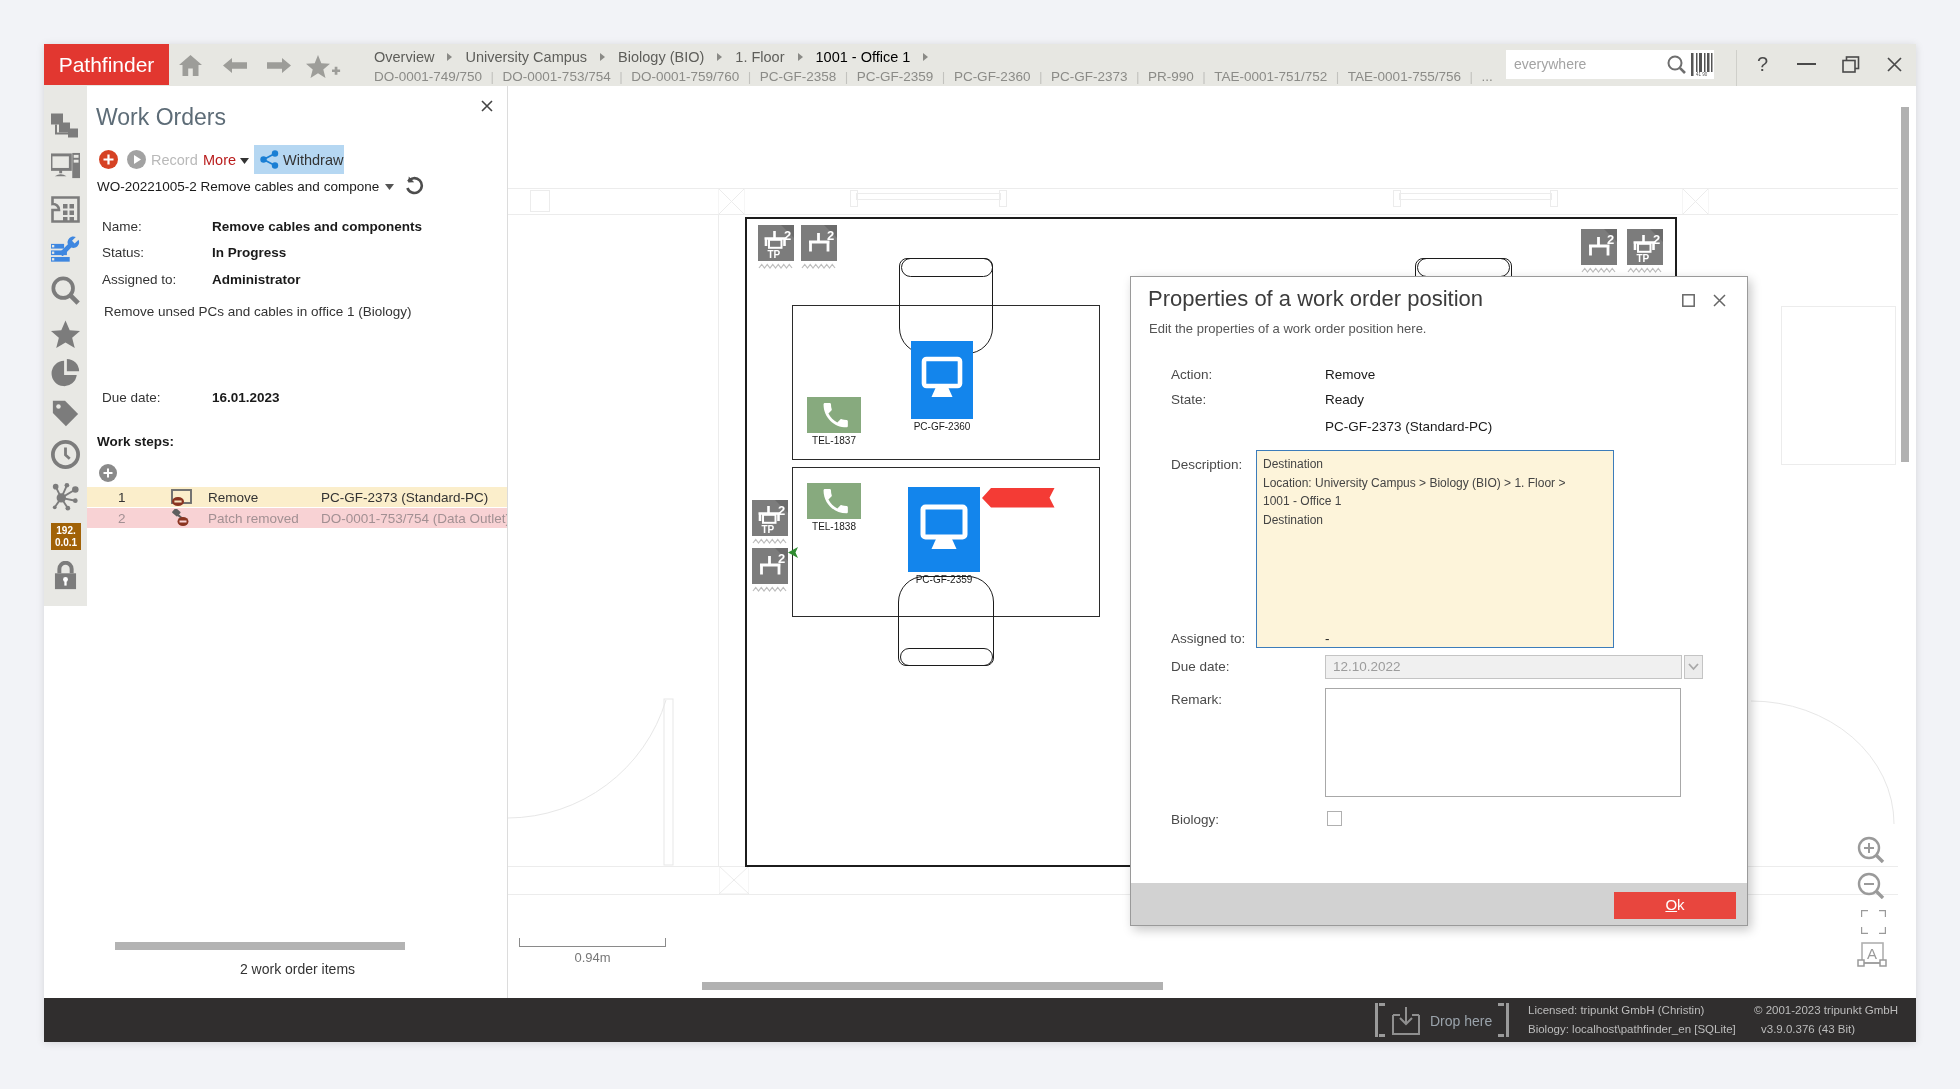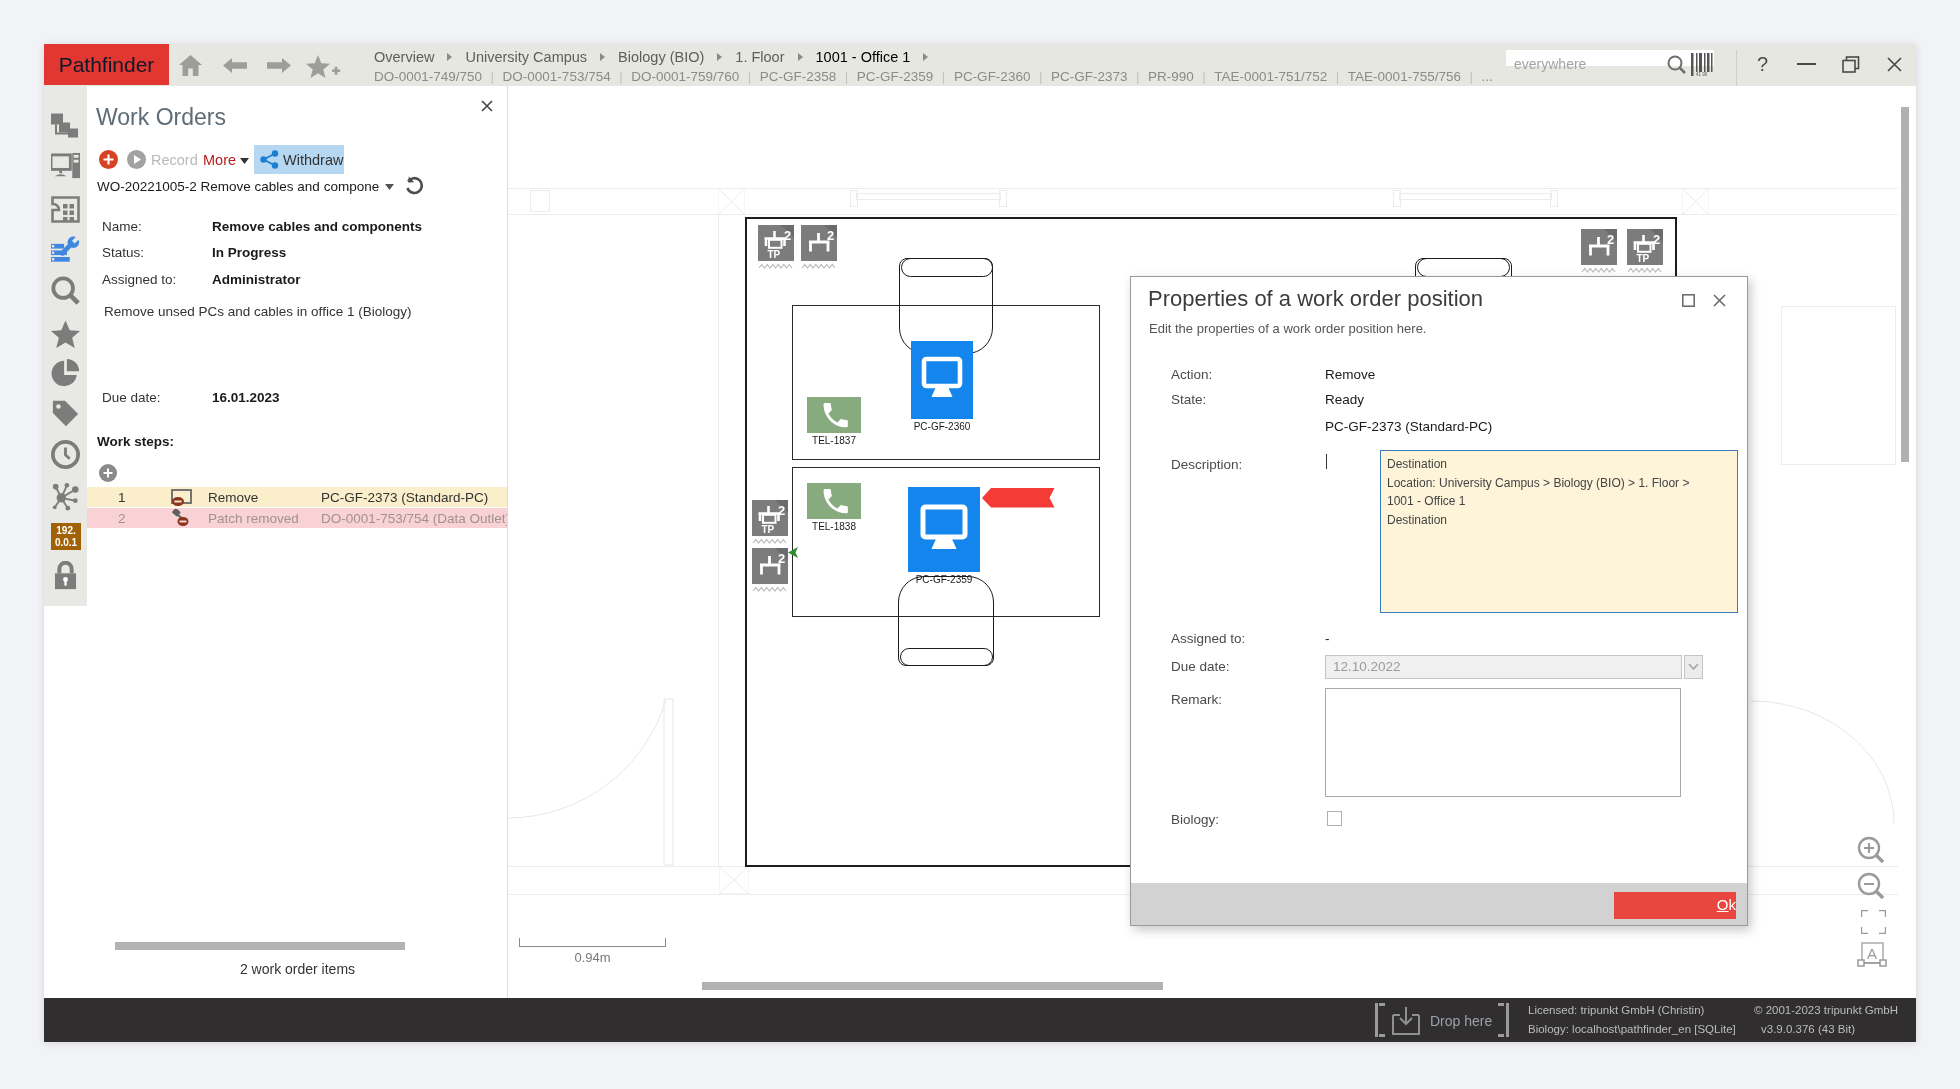--- a/index.html
+++ b/index.html
@@ -1,28 +1,28 @@
 <!DOCTYPE html>
 <html><head>
 <meta charset="utf-8">
 <style>
   * { margin:0; padding:0; box-sizing:border-box; }
   html,body { width:1960px; height:1089px; background:#f2f3f7; font-family:"Liberation Sans", sans-serif; overflow:hidden; }
   .abs { position:absolute; }
   #win { position:absolute; left:44px; top:44px; width:1872px; height:998px; background:#fff; box-shadow:0 1px 8px rgba(0,0,0,0.12); }
   
   #topbar { position:absolute; left:44px; top:44px; width:1872px; height:42px; background:#e7e7e2; }
-  #logo { position:absolute; left:44px; top:44px; width:125px; height:41px; background:#e23730; color:#0f172a; font-size:21px; text-align:center; line-height:41px; }
+  #logo { position:absolute; left:44px; top:44px; width:125px; height:41px; background:#e23730; color:#ffffff; font-size:21px; text-align:center; line-height:41px; }
   .navic { position:absolute; top:55px; }
   .bc1 { position:absolute; top:49px; font-size:14.5px; color:#5e5e5a; white-space:nowrap; }
   .bc1 b { color:#000; font-weight:normal; }
   .bcarrow { display:inline-block; width:0; height:0; border-left:5px solid #8a8a86; border-top:4px solid transparent; border-bottom:4px solid transparent; margin:0 13px 1px 13px; }
   .bc2 { position:absolute; top:69px; font-size:13.5px; color:#8b8b87; white-space:nowrap; }
   .bc2 span.sep { color:#c2c2be; padding:0 8.5px; }
-  #searchbox { position:absolute; left:1506px; top:50px; width:208px; height:16px; background:#fff; }
+  #searchbox { position:absolute; left:1506px; top:50px; width:208px; height:29px; background:#fff; }
   #searchbox .ph { position:absolute; left:8px; top:6px; font-size:14px; color:#a3a3a3; }
   #vsep { position:absolute; left:1736px; top:50px; width:1px; height:36px; background:#cfcfca; }
   .winctl { position:absolute; top:52px; color:#555; font-size:18px; }
   
   #sidebar { position:absolute; left:44px; top:86px; width:43px; height:520px; background:#e8e8e4; }
   .sbi { position:absolute; left:51px; width:29px; height:29px; }
   
   #panel { position:absolute; left:87px; top:86px; width:421px; height:912px; background:#fff; }
   #wo-title { position:absolute; left:96px; top:104px; font-size:23px; color:#5d6c77; }
   #wo-close { position:absolute; left:479px; top:97px; font-size:17px; color:#444; }
@@ -428,35 +428,35 @@
 <svg class="abs" style="left:1713px;top:294px" width="13" height="13" viewBox="0 0 13 13">
     <path d="M1 1 L12 12 M12 1 L1 12" stroke="#666" stroke-width="1.5"></path>
   </svg>
 <div class="dlbl" style="top:367px">Action:</div>
 <div class="dval" style="top:367px">Remove</div>
 <div class="dlbl" style="top:392px">State:</div>
 <div class="dval" style="top:392px">Ready</div>
 <div class="dval" style="top:419px">PC-GF-2373 (Standard-PC)</div>
 <div class="dlbl" style="top:457px">Description:</div>
 <div class="abs" style="left:1325.5px;top:454px;width:1px;height:15px;background:#333"></div>
-<div class="abs" style="left:1380px;top:450px;width:358px;height:163px;background:#fdf4da;border:1px solid #3c7cba;padding:4px 6px;font-size:12px;color:#444;line-height:18.5px">Destination<br>Location: University Campus &gt; Biology (BIO) &gt; 1. Floor &gt;<br>1001 - Office 1<br>Destination</div>
+<div class="abs" style="left:1256px;top:450px;width:358px;height:198px;background:#fdf4da;border:1px solid #3c7cba;padding:4px 6px;font-size:12px;color:#444;line-height:18.5px">Destination<br>Location: University Campus &gt; Biology (BIO) &gt; 1. Floor &gt;<br>1001 - Office 1<br>Destination</div>
 <div class="dlbl" style="top:631px">Assigned to:</div>
 <div class="dval" style="top:631px">-</div>
 <div class="dlbl" style="top:659px">Due date:</div>
 <div class="abs" style="left:1325px;top:655px;width:357px;height:24px;background:#f0f0f0;border:1px solid #c4c4c4;font-size:13.5px;color:#9c9c9c;line-height:22px;padding-left:7px">12.10.2022</div>
 <div class="abs" style="left:1684px;top:655px;width:19px;height:24px;background:#ececec;border:1px solid #c4c4c4"></div>
 <svg class="abs" style="left:1688px;top:663px" width="11" height="8" viewBox="0 0 11 8">
     <path d="M1 1 L5.5 6 L10 1" fill="none" stroke="#a8a8a8" stroke-width="1.8"></path>
   </svg>
 <div class="dlbl" style="top:692px">Remark:</div>
 <div class="abs" style="left:1325px;top:688px;width:356px;height:109px;background:#fff;border:1px solid #a8a8a8"></div>
 <div class="dlbl" style="top:812px">Biology:</div>
 <div class="abs" style="left:1327px;top:811px;width:15px;height:15px;background:#fff;border:1px solid #b0b0b0"></div>
 <div class="abs" style="left:1131px;top:883px;width:616px;height:42px;background:#d2d2d2"></div>
-<div class="abs" style="left:1614px;top:892px;width:122px;height:27px;background:#e8463e;color:#fff;font-size:15px;text-align:right;line-height:26px"><u>O</u>k</div>
+<div class="abs" style="left:1614px;top:892px;width:122px;height:27px;background:#e8463e;color:#fff;font-size:15px;text-align:center;line-height:26px"><u>O</u>k</div>
 
 <div id="statusbar"></div>
 <div class="abs" style="left:1375px;top:1003px;width:134px;height:34px;border-left:3px solid #9a9a9a;border-right:3px solid #9a9a9a"></div>
 <div class="abs" style="left:1379px;top:1003px;width:6px;height:3px;background:#9a9a9a"></div>
 <div class="abs" style="left:1379px;top:1034px;width:6px;height:3px;background:#9a9a9a"></div>
 <div class="abs" style="left:1498px;top:1003px;width:6px;height:3px;background:#9a9a9a"></div>
 <div class="abs" style="left:1498px;top:1034px;width:6px;height:3px;background:#9a9a9a"></div>
 <svg class="abs" style="left:1392px;top:1005px" width="28" height="30" viewBox="0 0 28 30">
     <path d="M1 10 H8 M20 10 H27 M1 10 V29 H27 V10" fill="none" stroke="#8f8f8f" stroke-width="2"></path>
     <path d="M14 2 V18 M8 13 L14 19 L20 13" fill="none" stroke="#8f8f8f" stroke-width="2"></path>

